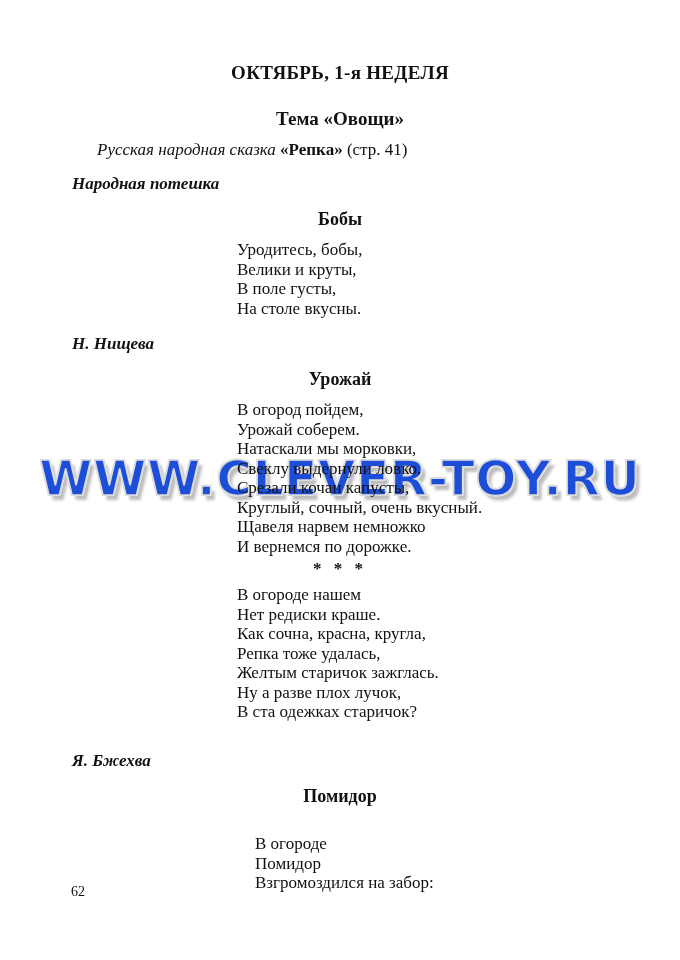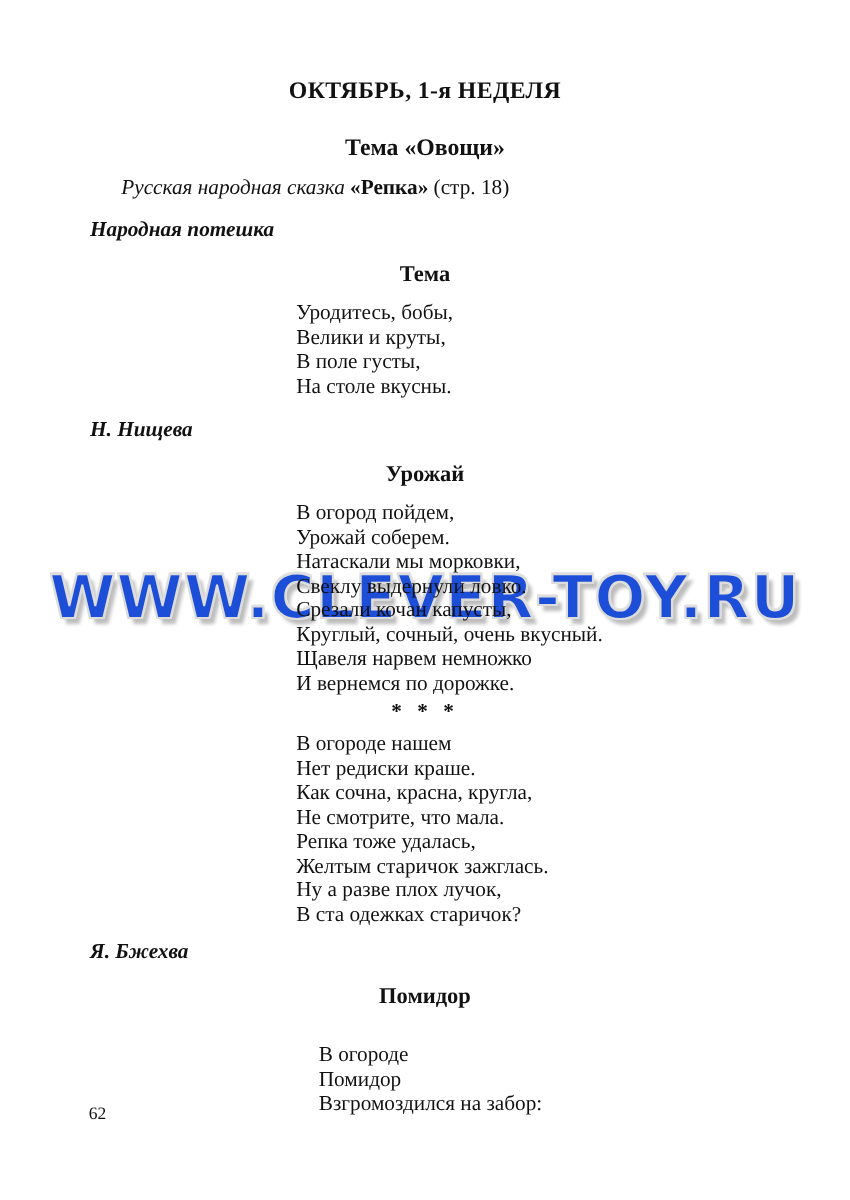--- a/index.html
+++ b/index.html
@@ -99,25 +99,25 @@
 <div class="page">
 
   <div class="abs watermark">WWW.CLEVER-TOY.RU</div>
 
   <div class="content">
 
     <div class="abs centered week-title">ОКТЯБРЬ, 1-я НЕДЕЛЯ</div>
 
     <div class="abs centered theme-title">Тема «Овощи»</div>
 
-    <div class="abs reference"><span class="genre">Русская народная сказка</span> <span class="work">«Репка»</span> <span class="pages">(стр. 18)</span></div>
+    <div class="abs reference"><span class="genre">Русская народная сказка</span> <span class="work">«Репка»</span> <span class="pages">(стр. 41)</span></div>
 
     <div class="abs author author-1">Народная потешка</div>
 
-    <div class="abs centered poem-title poem-title-1">Тема</div>
+    <div class="abs centered poem-title poem-title-1">Бобы</div>
     <div class="abs poem poem-1">
       <div>Уродитесь, бобы,</div>
       <div>Велики и круты,</div>
       <div>В поле густы,</div>
       <div>На столе вкусны.</div>
     </div>
 
     <div class="abs author author-2">Н. Нищева</div>
 
     <div class="abs centered poem-title poem-title-2">Урожай</div>
@@ -130,21 +130,20 @@
       <div>Круглый, сочный, очень вкусный.</div>
       <div>Щавеля нарвем немножко</div>
       <div>И вернемся по дорожке.</div>
     </div>
 
     <div class="abs centered poem-title poem-title-3">* * *</div>
     <div class="abs poem poem-3">
       <div>В огороде нашем</div>
       <div>Нет редиски краше.</div>
       <div>Как сочна, красна, кругла,</div>
-      <div>Не смотрите, что мала.</div>
       <div>Репка тоже удалась,</div>
       <div>Желтым старичок зажглась.</div>
       <div>Ну а разве плох лучок,</div>
       <div>В ста одежках старичок?</div>
     </div>
 
     <div class="abs author author-3">Я. Бжехва</div>
 
     <div class="abs centered poem-title poem-title-4">Помидор</div>
     <div class="abs poem poem-4">

